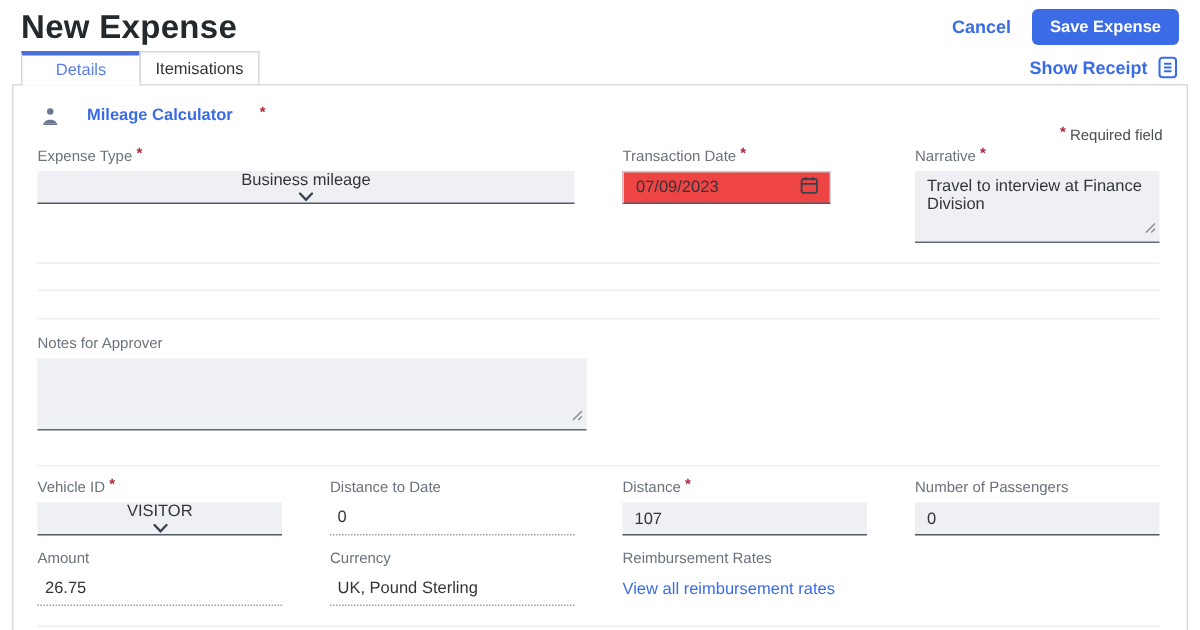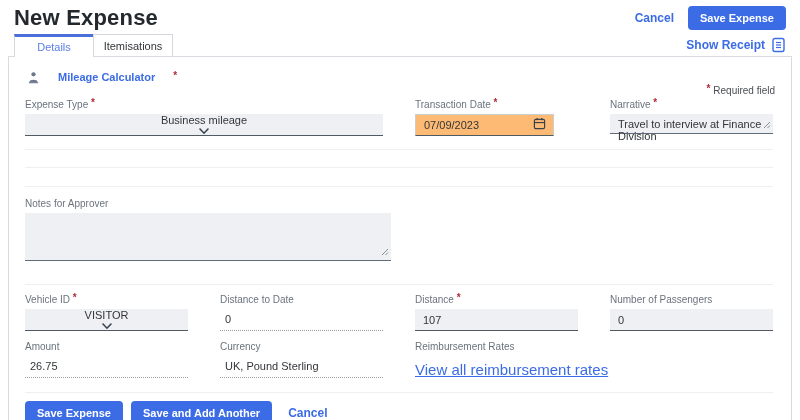--- a/index.html
+++ b/index.html
@@ -39,36 +39,36 @@
   .grid { display: grid; grid-template-columns: repeat(4, 1fr); column-gap: 32px; padding: 0 6px; }
   .span2 { grid-column: 1 / 3; }
   .span34 { grid-column: 3 / 5; }
 
   .f-label { font-size: 10px; color: #6a737d; margin-bottom: 4px; white-space: nowrap; }
   .control { height: 22px; display: flex; align-items: center; font-size: 11px; color: #32363a; flex-direction: column; }
   .sel { background: #eef0f3; border-bottom: 1px solid #505a63; justify-content: space-between;
     padding: 0 8px; cursor: pointer; }
   .inp { background: #eef0f3; border: none; border-bottom: 1px solid #505a63; width: 100%;
     height: 22px; font-family: inherit; font-size: 11px; color: #32363a; padding: 0 8px; }
-  .inp-date { background: #fdba74; border: 1px solid #c9ced3; border-bottom: 1px solid #505a63;
+  .inp-date { background: #ef4444; border: 1px solid #c9ced3; border-bottom: 1px solid #505a63;
     width: calc(100% - 24px); padding: 0 26px 0 8px; }
   .date-wrap { position: relative; }
   .date-wrap .cal { position: absolute; right: 32px; top: 4px; pointer-events: none; }
   .dotted { border: none; background: transparent; border-bottom: 1px dotted #9aa0a6;
     width: 100%; height: 20px; font-family: inherit; font-size: 11px; color: #32363a; padding: 0 0 2px 5px; }
   .tarea { background: #eef0f3; border-bottom: 1px solid #5f6b76; position: relative;
     font-size: 11px; color: #32363a; padding: 4px 8px; }
   .tarea .grip { position: absolute; right: 2px; bottom: 2px; }
-  .narrative-box { height: 20px; }
+  .narrative-box { height: 48px; }
   .notes-box { height: 48px; width: 100%; }
   .notes-wrap { width: calc(50% - 8px); padding: 0 0 0 6px; }
 
   .divider { border-top: 1px solid #edf0f3; margin: 0 6px; }
 
-  .rates-link { font-size: 15px; font-weight: normal; display: inline-block; margin-top: 5px; text-decoration: underline; }
+  .rates-link { font-size: 11px; font-weight: normal; display: inline-block; margin-top: 5px; }
 
   .footer { display: flex; align-items: center; gap: 8px; padding: 8px 0 0 6px; }
   .footer .link { margin-left: 8px; }
 
   .icon { display: inline-flex; align-items: center; justify-content: center; }
 </style>
 </head>
 <body>
 
 <div class="topbar">

